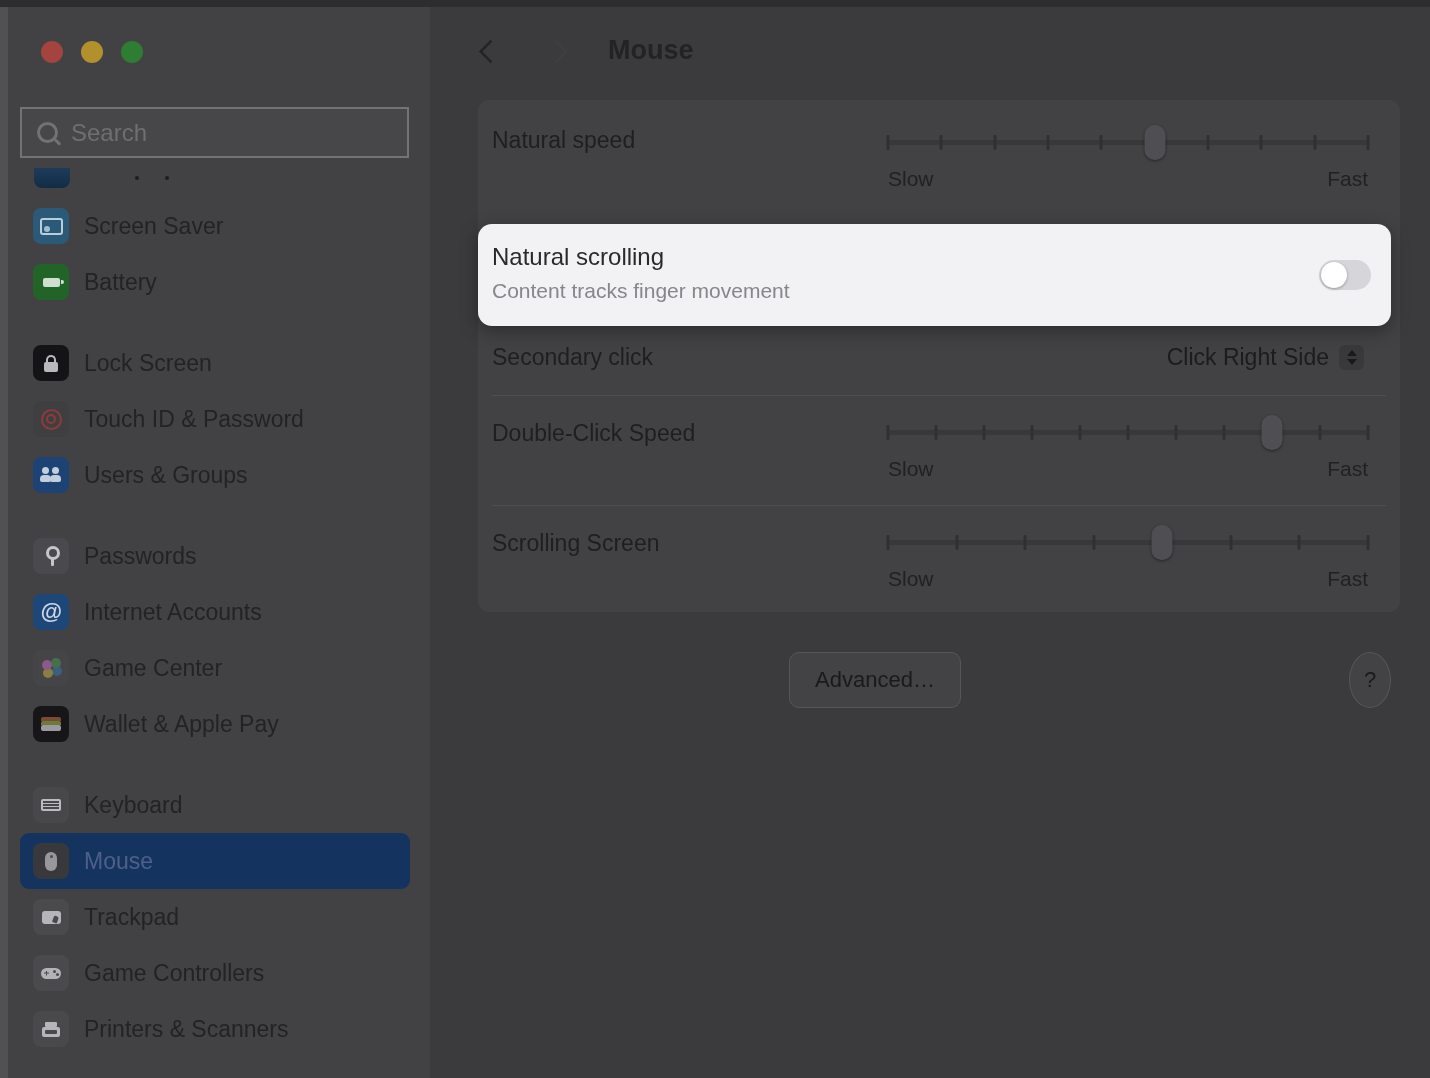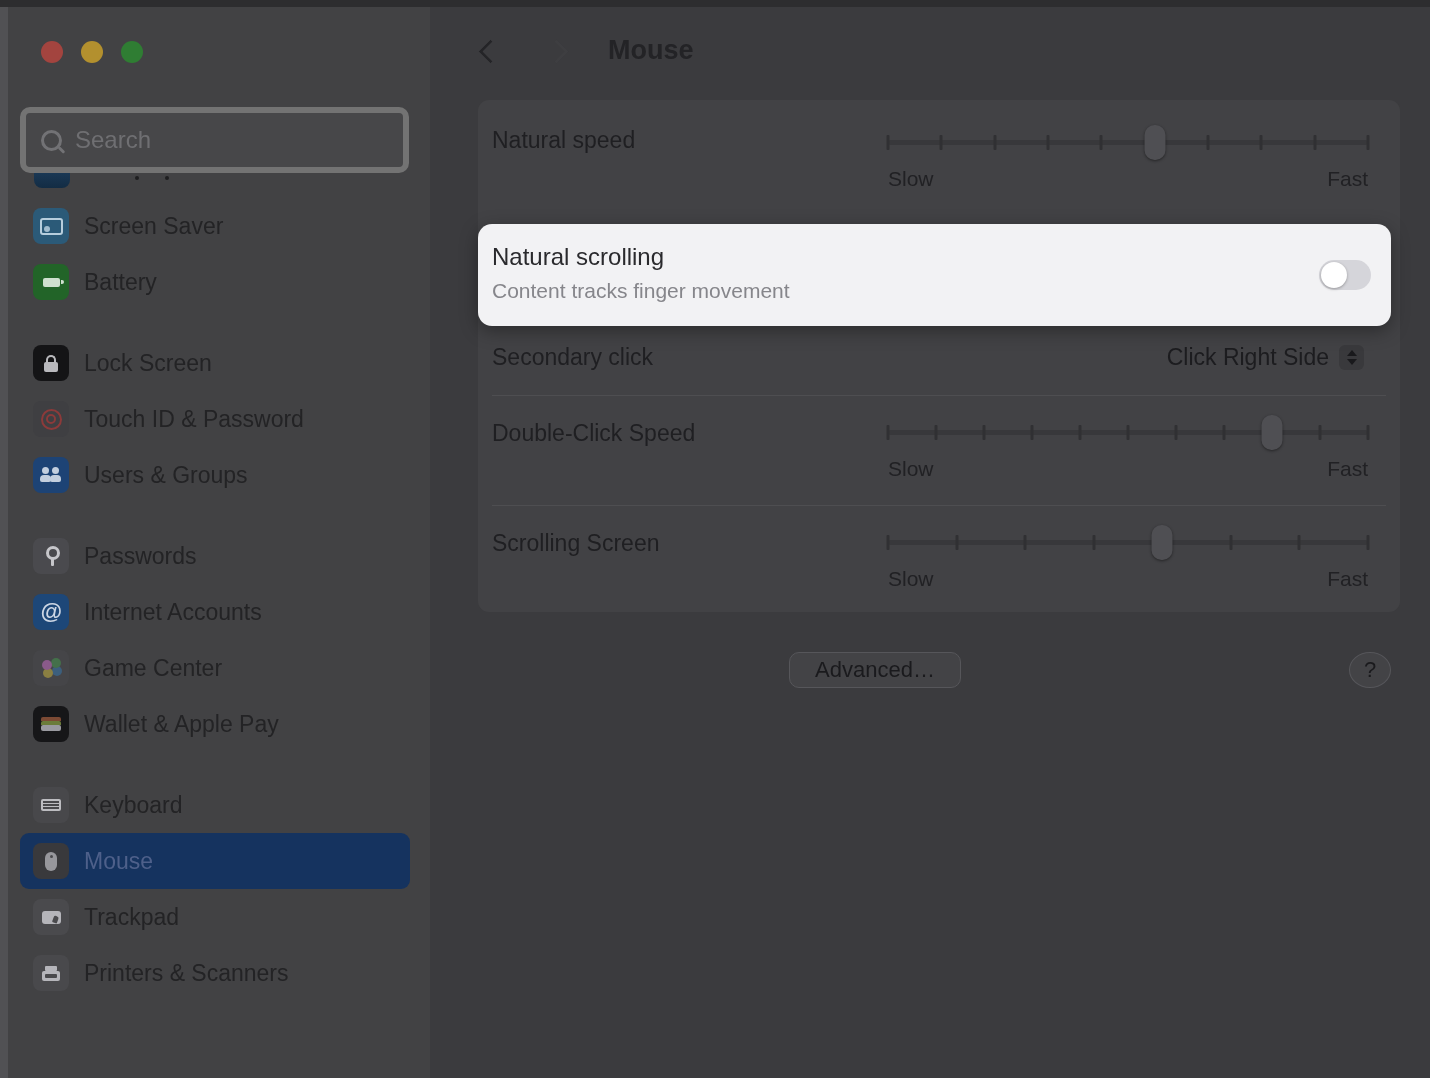--- a/index.html
+++ b/index.html
@@ -10,21 +10,21 @@
     -webkit-font-smoothing:antialiased;
   }
   
   .edge-left{position:absolute;left:0;top:0;width:8px;height:1078px;background:#515154;z-index:1}
   .edge-top{position:absolute;left:0;top:0;width:1430px;height:7px;background:#2d2d2f;z-index:30}
 
   
   .sidebar{position:absolute;left:8px;top:0;width:422px;height:1078px;background:#424244;z-index:2}
   .lights{position:absolute;left:33px;top:41px;display:flex;gap:18px}
   .light{width:22px;height:22px;border-radius:50%}
-  .search-field{position:absolute;left:12px;top:107px;width:389px;height:66px;background:#474749;border:6px solid #737373;border-radius:10px;display:flex;align-items:center;gap:13px;padding-left:15px;box-sizing:border-box;z-index:4}
+  .search-field{position:absolute;left:12px;top:107px;width:389px;height:51px;background:#474749;border:2px solid #737373;border-radius:0;display:flex;align-items:center;gap:13px;padding-left:15px;box-sizing:border-box;z-index:4}
   .search-glyph{width:15px;height:15px;border:3px solid #727275;border-radius:50%;position:relative;flex:0 0 auto}
   .search-glyph::after{content:'';position:absolute;width:3px;height:8px;background:#727275;border-radius:2px;right:-4px;bottom:-6px;transform:rotate(-45deg)}
   .search-ph{font-size:24px;color:#6f6f72}
 
   .partial-item{position:absolute;left:26px;top:152px;width:36px;height:36px;border-radius:8px;background:linear-gradient(#24486b,#132c44);clip-path:inset(16px 0 0 0);z-index:3}
   .partial-dot{position:absolute;width:4px;height:4px;border-radius:50%;background:#1e1e20;z-index:3}
 
   .side-list{position:absolute;left:12px;top:198px;width:390px}
   .side-group + .side-group{margin-top:25px}
   .side-item{height:56px;border-radius:9px;display:flex;align-items:center;gap:15px;padding-left:13px;box-sizing:border-box}
@@ -104,21 +104,21 @@
   .hl-sub{position:absolute;left:14px;top:55px;font-size:21px;color:#86868b}
   .toggle{position:absolute;right:20px;top:36px;width:52px;height:30px;border-radius:15px;background:var(--toggle-track)}
   .toggle .knob{position:absolute;left:2px;top:2px;width:26px;height:26px;border-radius:50%;background:#ffffff;box-shadow:0 1px 3px rgba(0,0,0,.3)}
 
   .dd-row{position:absolute;right:36px;top:244px;display:flex;align-items:center;gap:10px}
   .dd-value{font-size:23px;color:#1c1c1f}
   .dd-box{width:25px;height:25px;border-radius:6px;background:#39393c;display:flex;flex-direction:column;align-items:center;justify-content:center;gap:3px}
   .tri-up{width:0;height:0;border-left:5px solid transparent;border-right:5px solid transparent;border-bottom:6px solid #19191c}
   .tri-down{width:0;height:0;border-left:5px solid transparent;border-right:5px solid transparent;border-top:6px solid #19191c}
 
-  .btn{position:absolute;top:652px;height:36px;background:#434346;border:1px solid #56565a;border-radius:10px;box-sizing:border-box;display:flex;align-items:center;justify-content:center;font-size:22px;color:#1a1a1d;white-space:nowrap}
+  .btn{position:absolute;top:652px;height:56px;background:#434346;border:1px solid #56565a;border-radius:10px;box-sizing:border-box;display:flex;align-items:center;justify-content:center;font-size:22px;color:#1a1a1d;white-space:nowrap}
   .btn-advanced{left:359px;width:172px}
   .btn-bluetooth{left:552px;width:348px}
   .btn-help{left:919px;width:42px;border-radius:50%}
 </style>
 </head>
 <body style="--selected-bg: #15335f; --highlight-bg: #f2f2f4; --toggle-track: #d5d5da;">
 
 <div class="edge-left"></div>
 
 <div class="sidebar">
@@ -209,20 +209,26 @@
           <span class="icon ic-mouse">
             <i class="g"></i>
           </span>
           <span class="side-label">Mouse</span>
         </div>
         <div class="side-item">
           <span class="icon ic-trackpad">
             <i class="g"></i>
           </span>
           <span class="side-label">Trackpad</span>
+        </div>
+        <div class="side-item">
+          <span class="icon ic-gamepad">
+            <i class="g"></i>
+          </span>
+          <span class="side-label">Game Controllers</span>
         </div>
         <div class="side-item">
           <span class="icon ic-printer">
             <i class="g"></i>
           </span>
           <span class="side-label">Printers &amp; Scanners</span>
         </div>
       </div>
     </div>
 </div>

